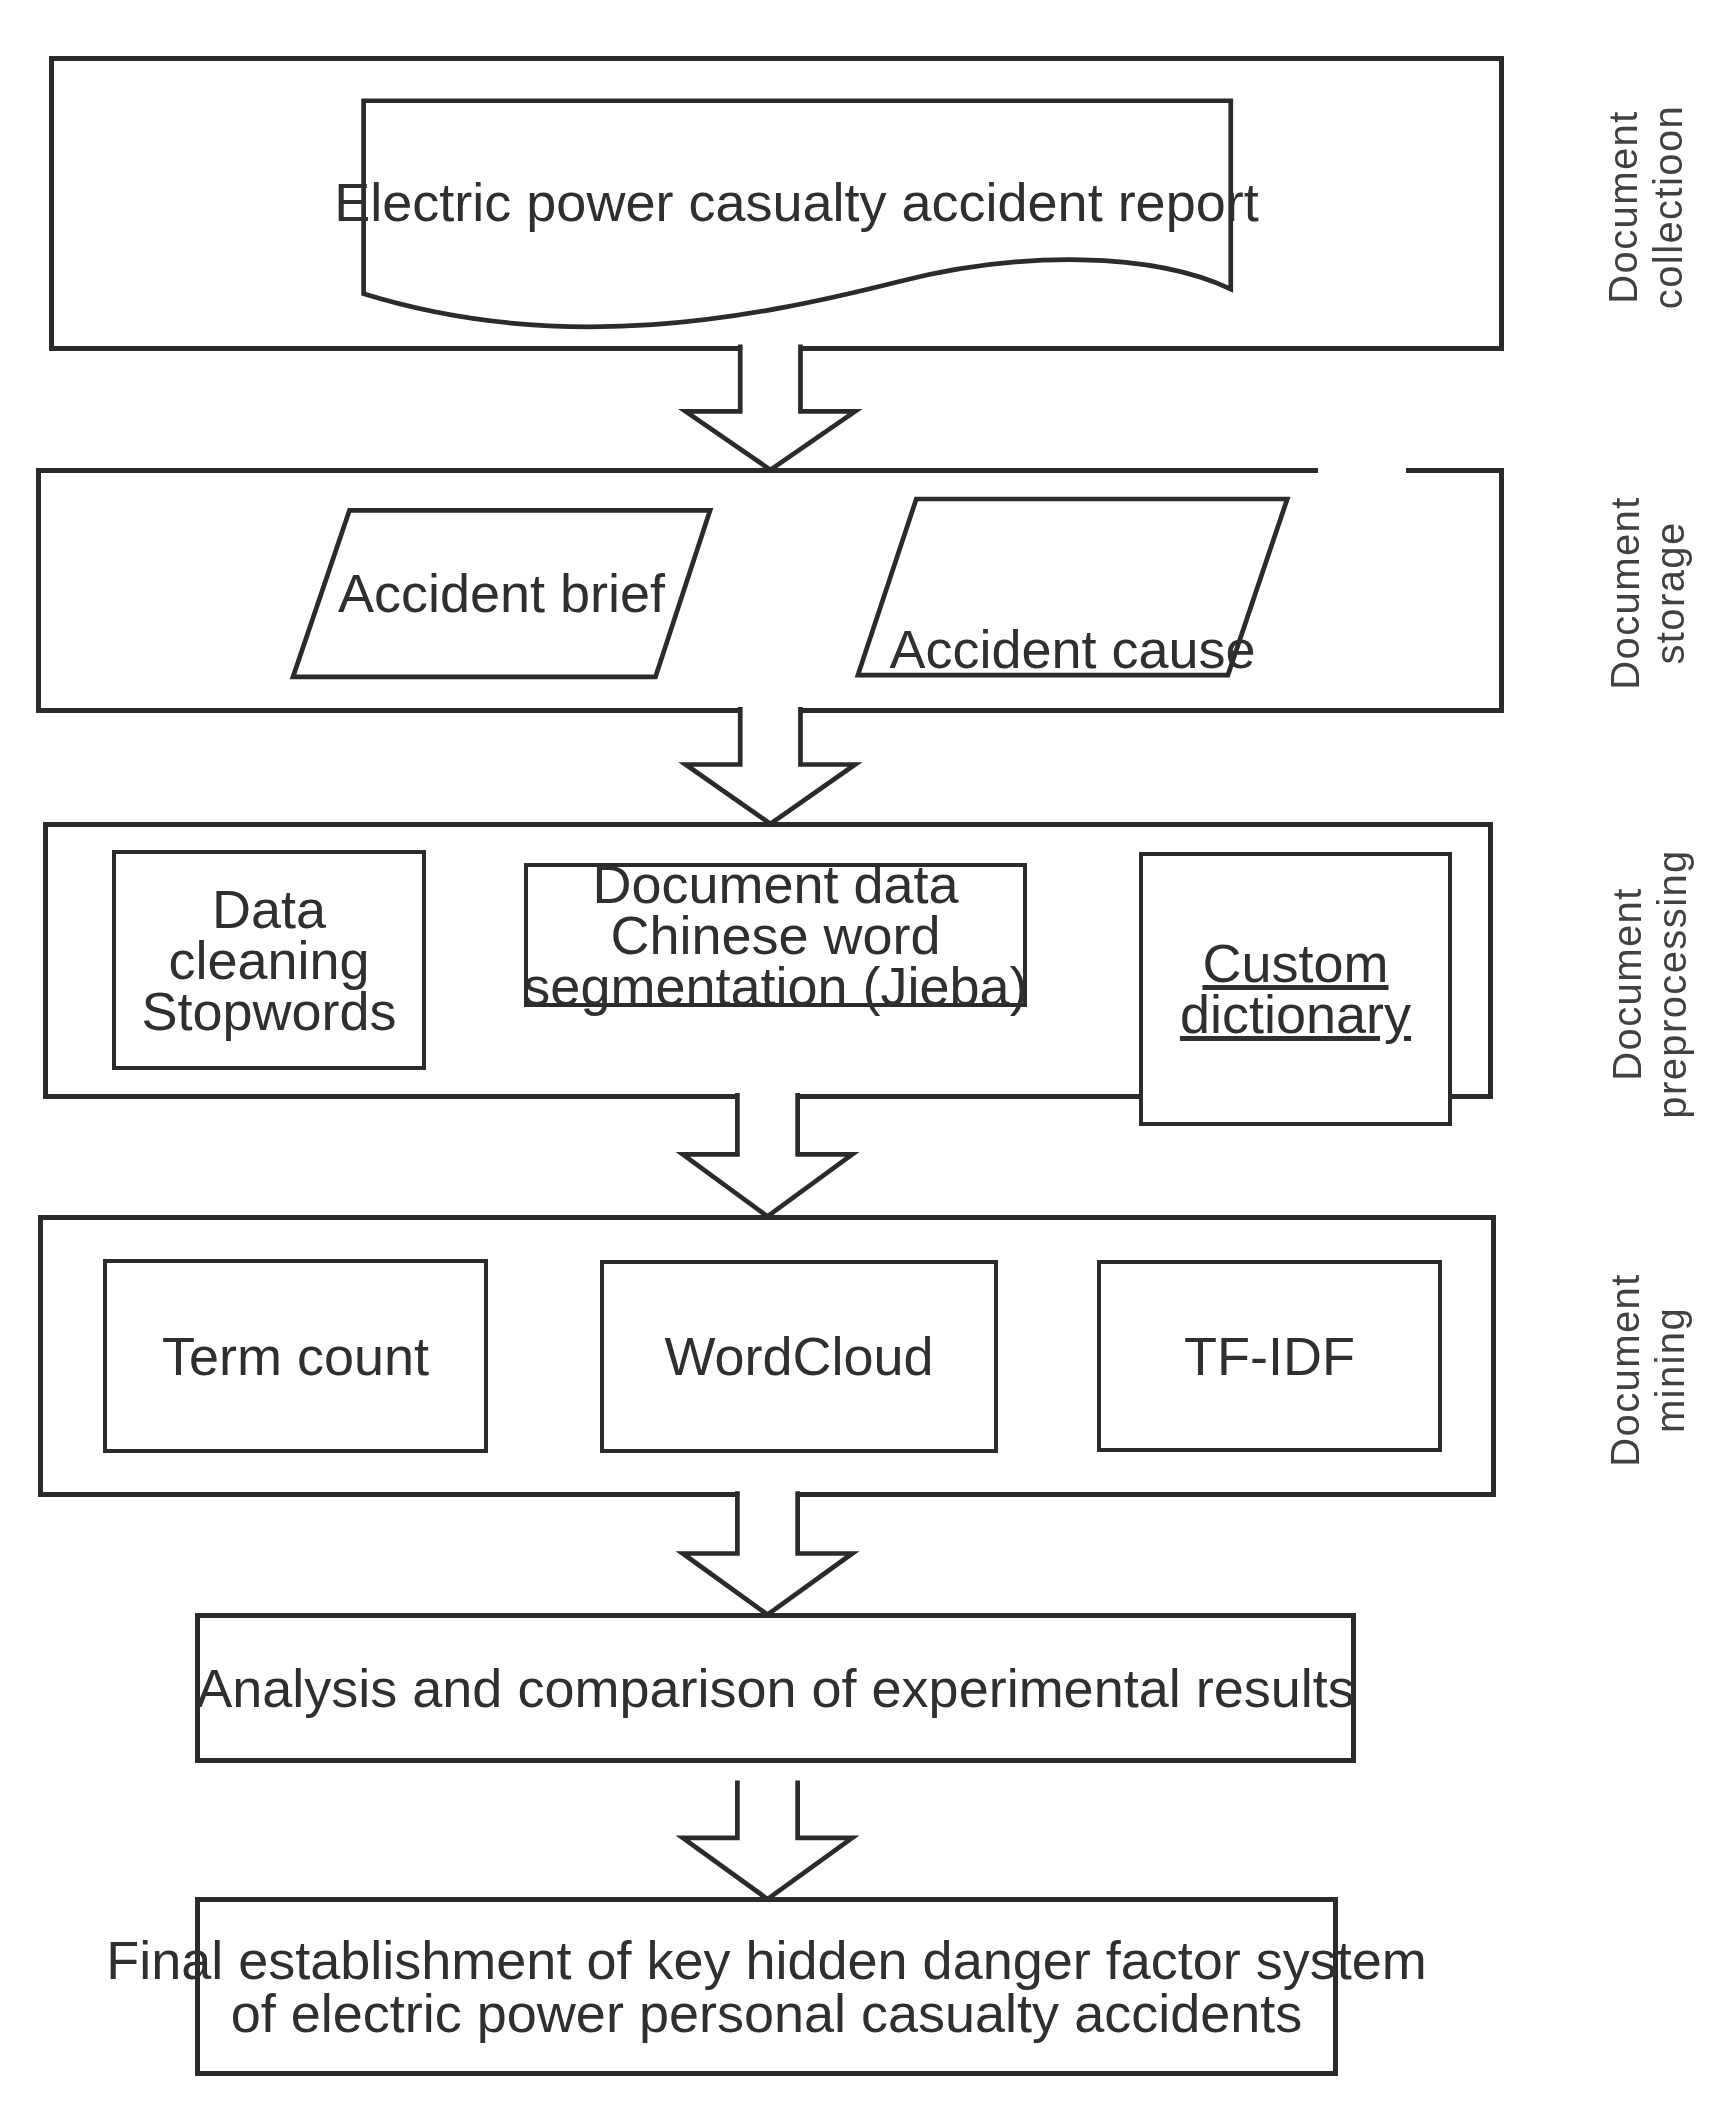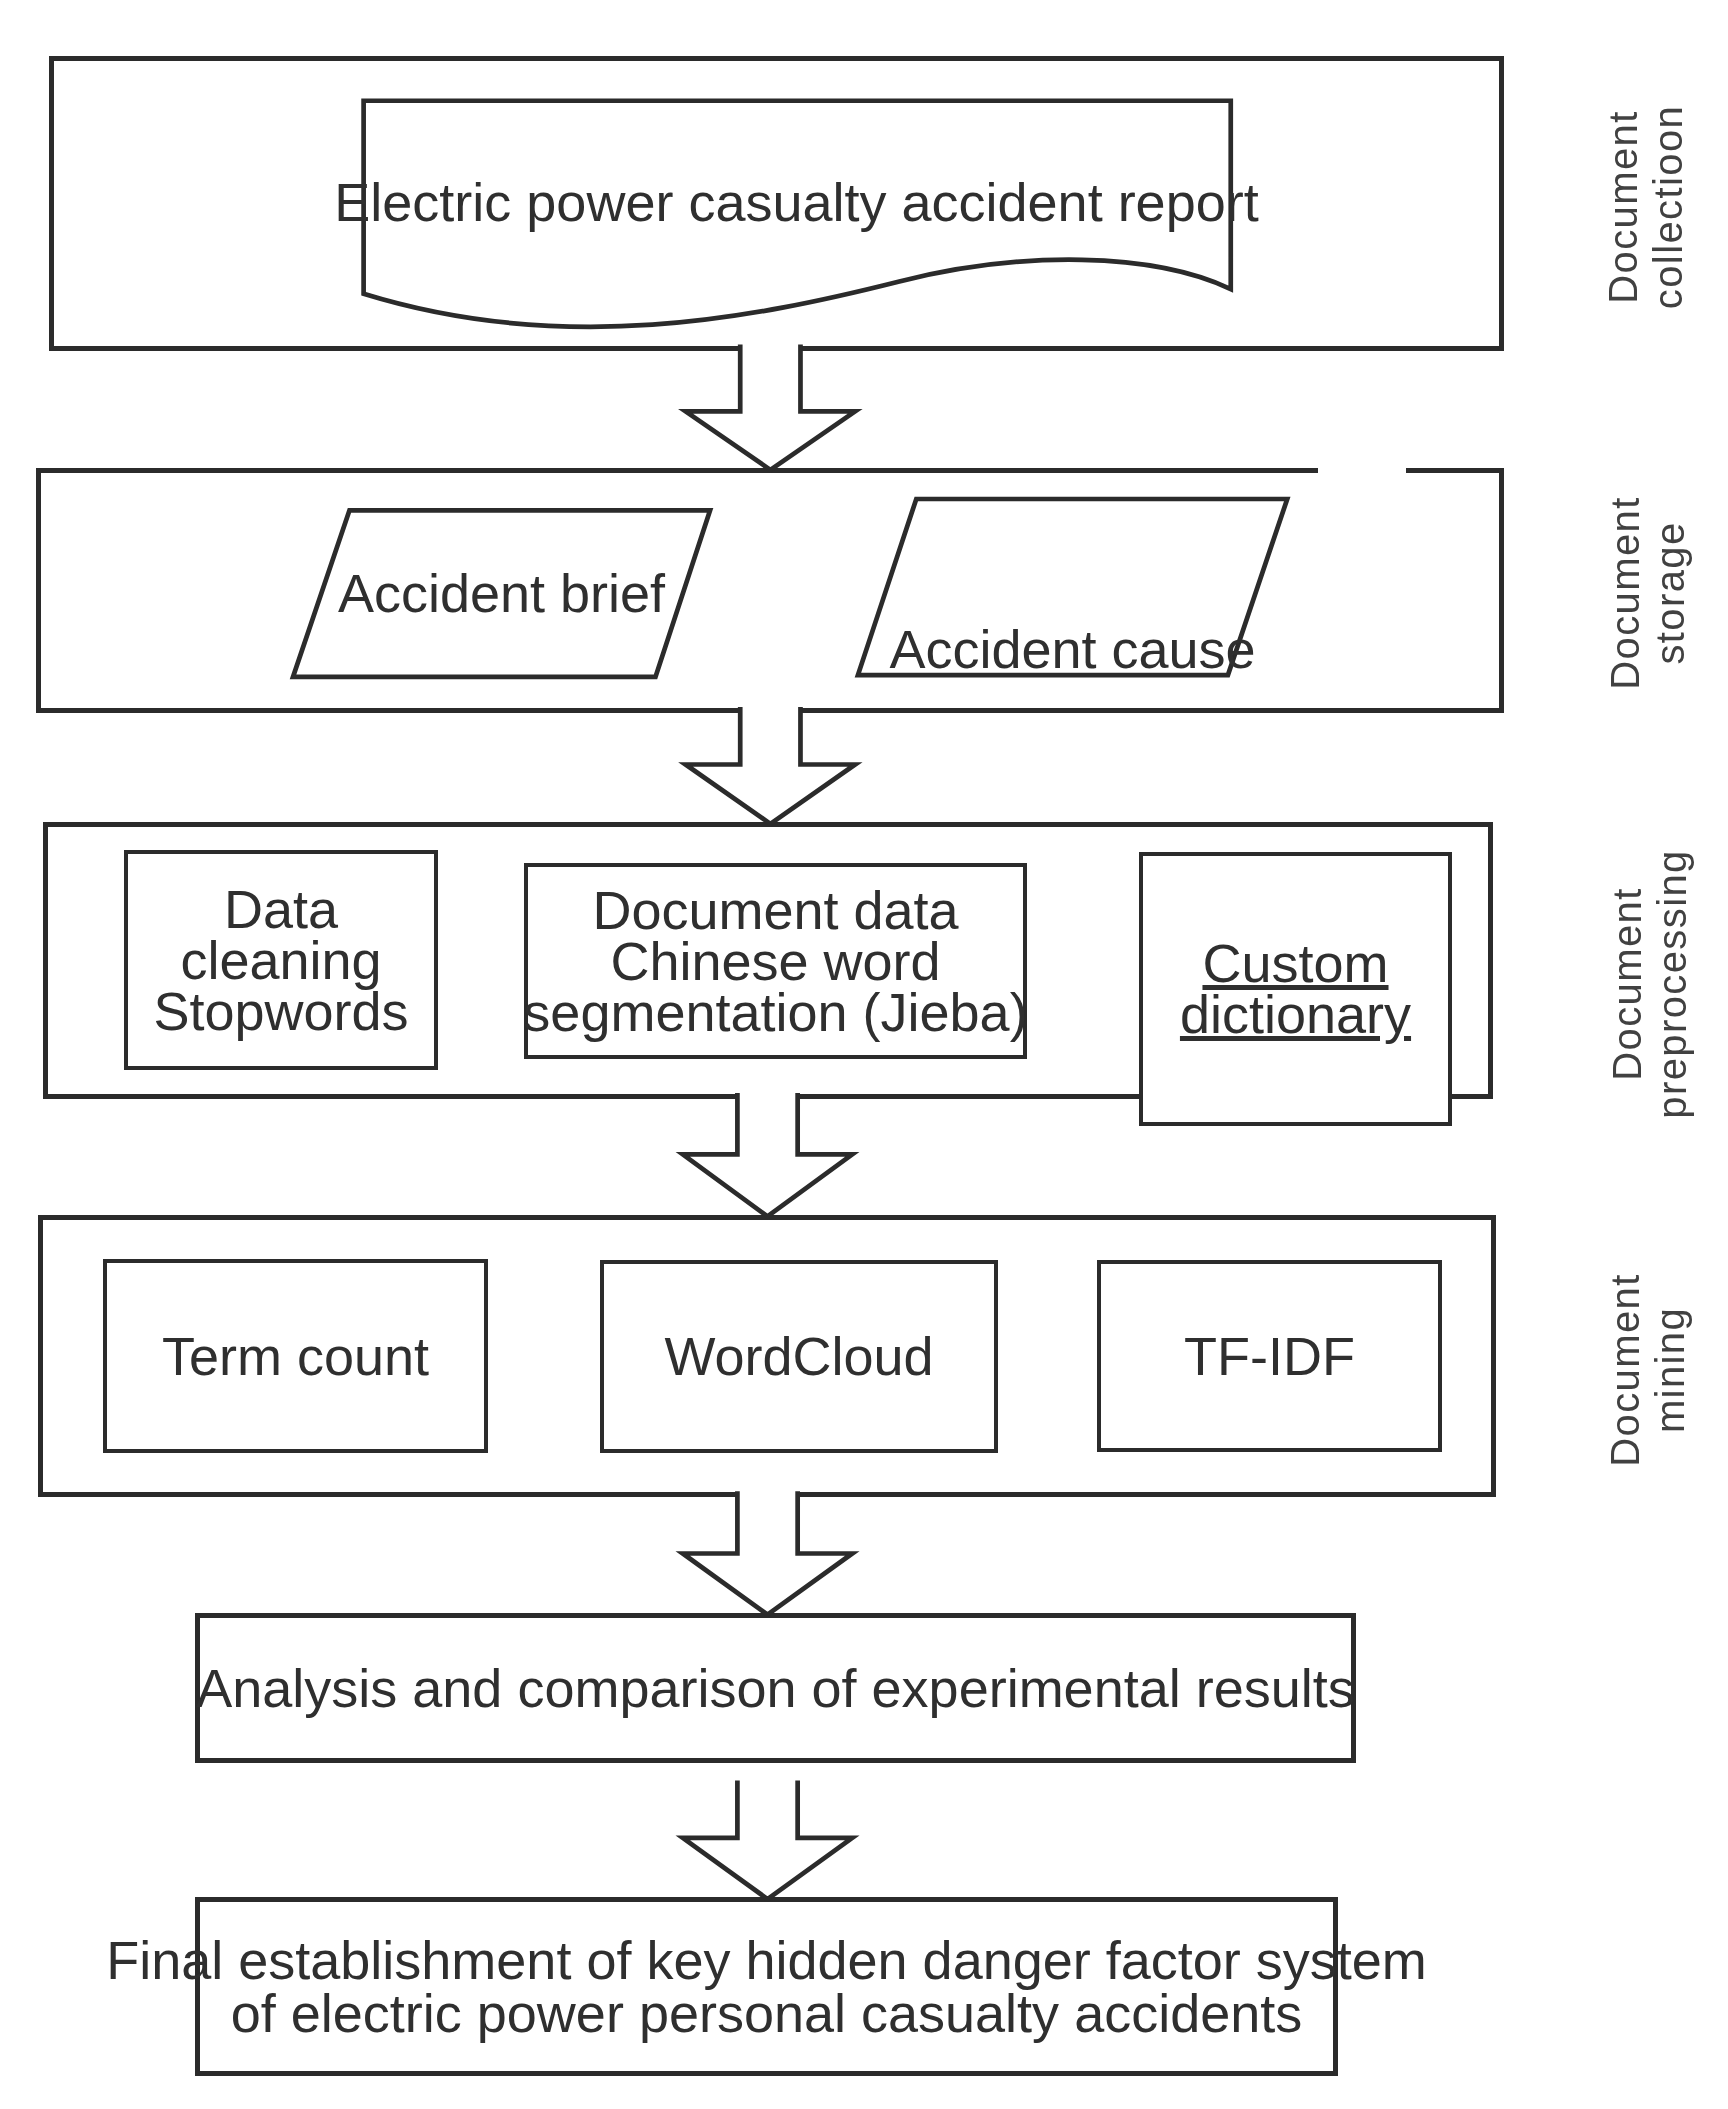--- a/index.html
+++ b/index.html
@@ -44,27 +44,27 @@
 <div class="canvas">
 
   <div class="abs container" style="left:49px; top:56px; width:1455px; height:295px;"></div>
 
   <div class="abs container" style="left:36px; top:468px; width:1468px; height:245px;"></div>
 
   <div class="abs container" style="left:43px; top:822px; width:1450px; height:277px;"></div>
 
   <div class="abs container" style="left:38px; top:1215px; width:1458px; height:282px;"></div>
 
-  <div class="abs ibox txt" style="left:112px; top:850px; width:314px; height:220px;margin-left:12px;">
+  <div class="abs ibox txt" style="left:112px; top:850px; width:314px; height:220px;">
     <div class="line">Data</div>
     <div class="line">cleaning</div>
     <div class="line">Stopwords</div>
   </div>
 
-  <div class="abs ibox txt" style="left:524px; top:863px; width:503px; height:196px;">
+  <div class="abs ibox txt" style="left:524px; top:863px; width:503px; height:144px;">
     <div class="line">Document data</div>
     <div class="line">Chinese word</div>
     <div class="line">segmentation (Jieba)</div>
   </div>
 
   <div class="abs ibox txt" style="left:1139px; top:852px; width:313px; height:274px;text-decoration:underline;">
     <div class="line">Custom</div>
     <div class="line">dictionary</div>
   </div>
 

